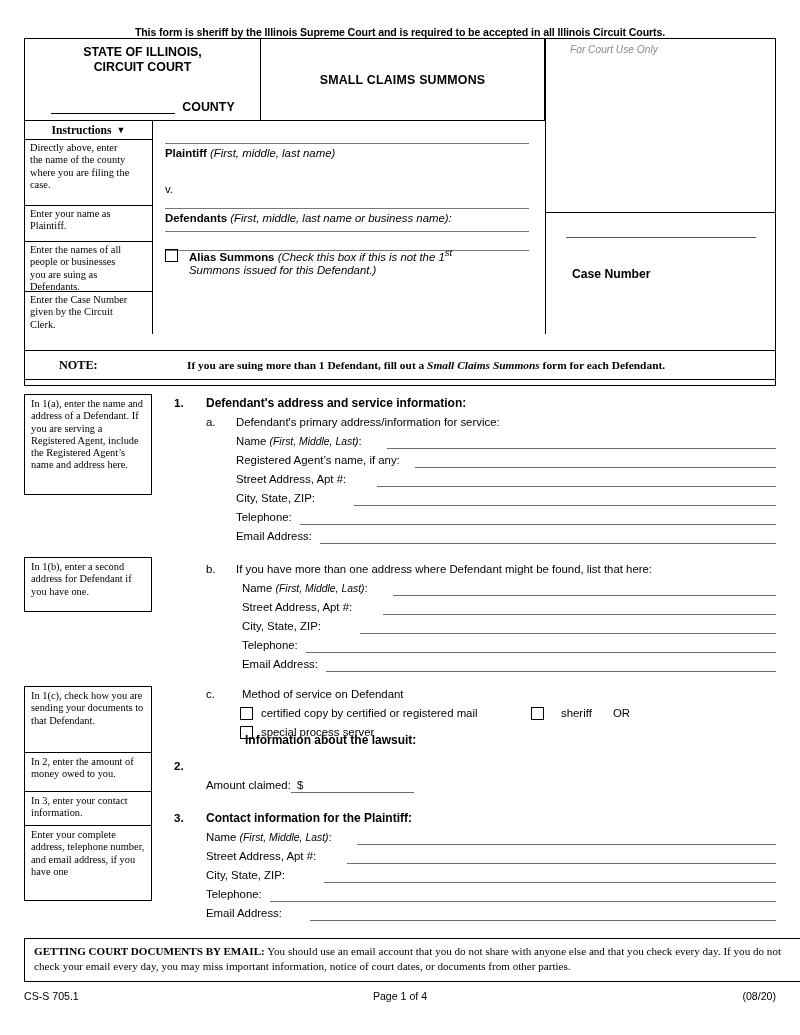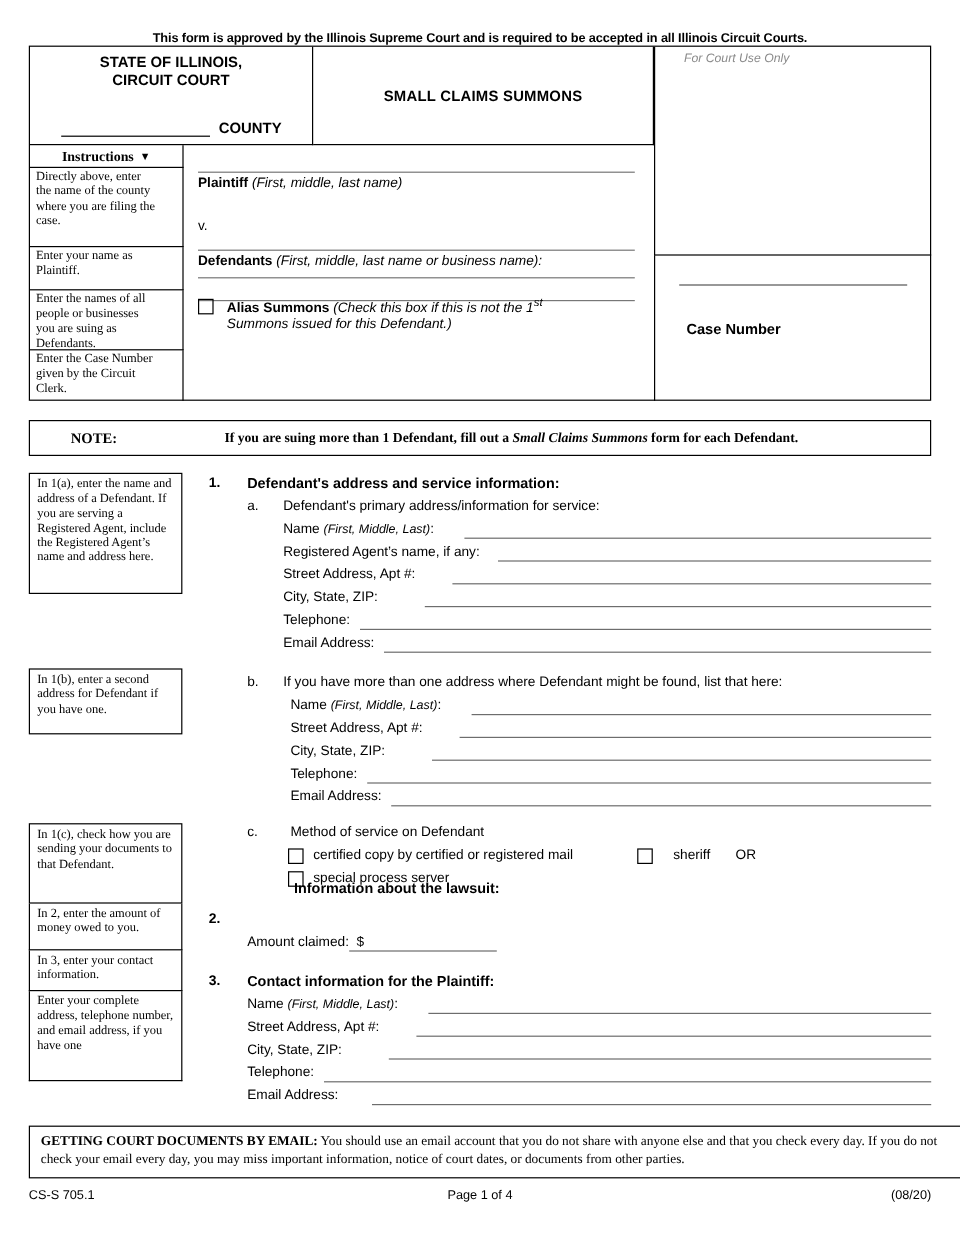--- a/index.html
+++ b/index.html
@@ -34,21 +34,21 @@
     font-weight: bold;
     font-family: "Liberation Sans", sans-serif;
     letter-spacing: -0.1px;
   }
 
   
   .caption {
     position: absolute;
     left: 24px; top: 38px;
     width: 752px;
-    height: 296px;
+    height: 348px;
     border: 1.3px solid #000;
     box-sizing: border-box;
   }
   .cap-col-left {
     position: absolute;
     left: 0; top: 0;
     width: 236px; height: 82px;
     border-right: 1.3px solid #000;
     border-bottom: 1.3px solid #000;
     box-sizing: border-box;
@@ -300,21 +300,21 @@
   }
   .footer .l { position: absolute; left: 0; }
   .footer .c { position: absolute; left: 0; width: 752px; text-align: center; }
   .footer .r { position: absolute; right: 0; }
 </style>
 </head>
 <body>
 
 <div class="page">
 
-  <div class="approval">This form is approved by the Illinois Supreme Court and is required to be accepted in all Illinois Circuit Courts.</div>
+  <div class="approval">This form is sheriff by the Illinois Supreme Court and is required to be accepted in all Illinois Circuit Courts.</div>
 
   <div class="caption">
 
     <div class="cap-col-left">
       <div class="state-line">STATE OF ILLINOIS,</div>
       <div class="state-line" style="padding-top:0">CIRCUIT COURT</div>
       <div class="county-row">
         <span class="county-blank"></span>
         <span class="county-word">COUNTY</span>
       </div>

